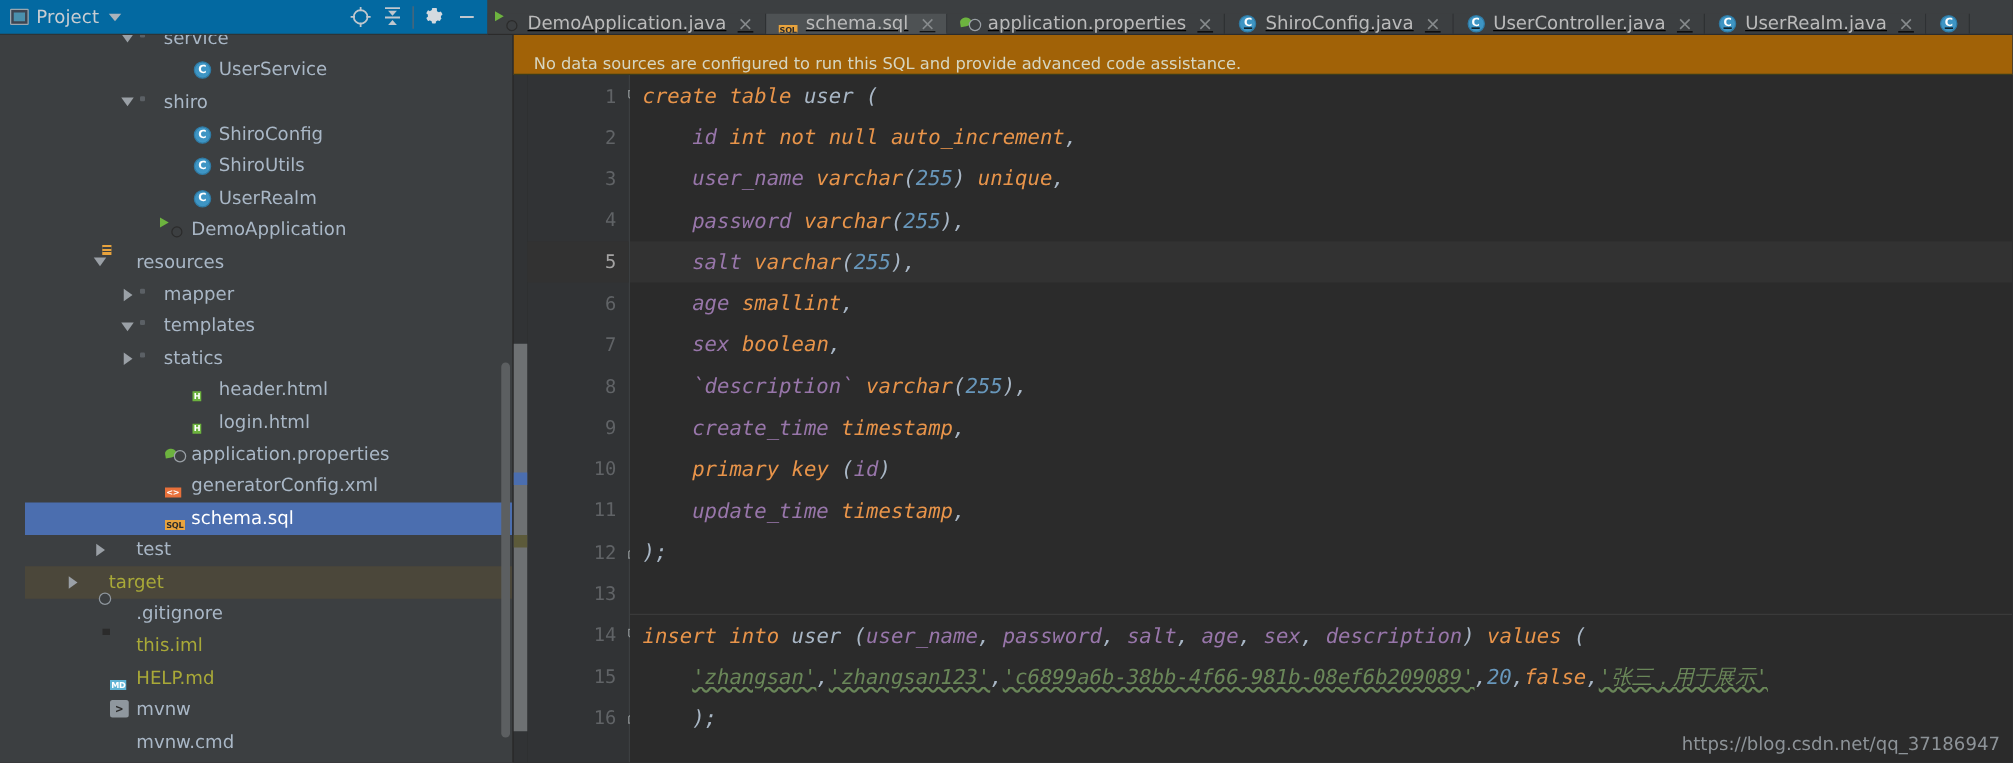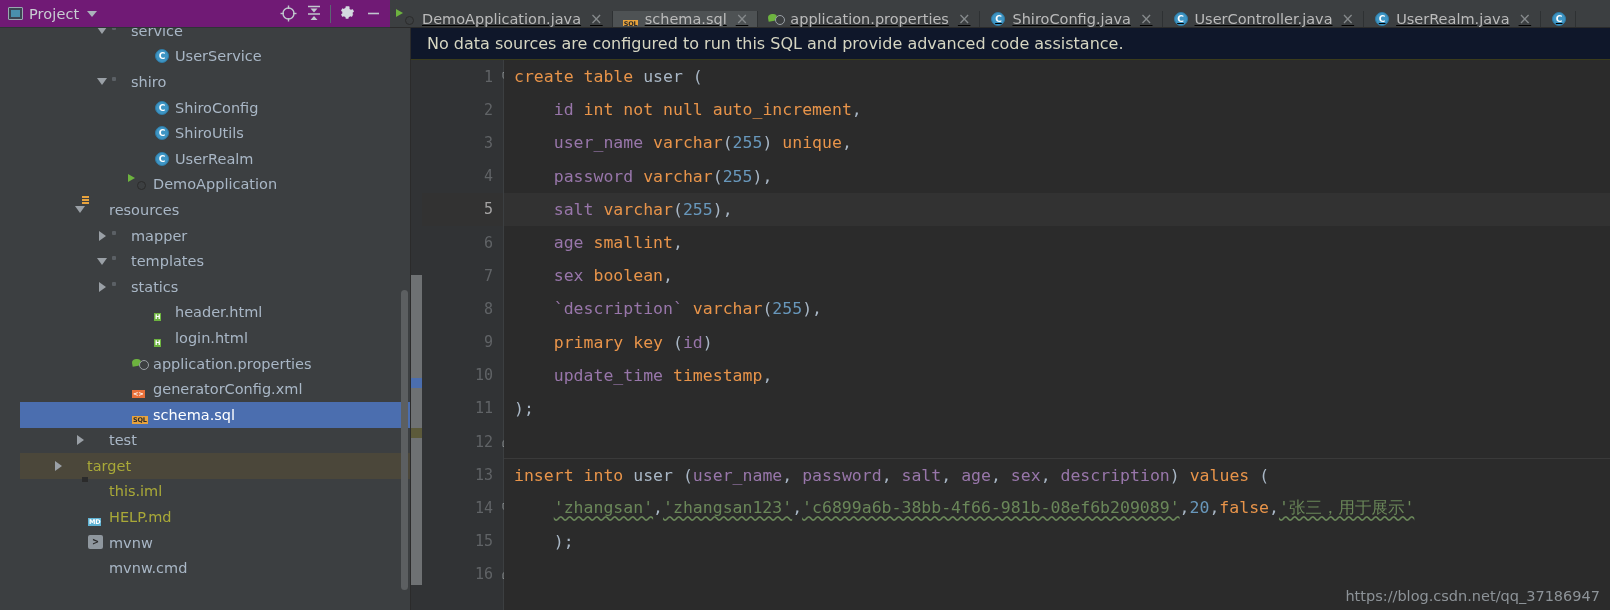--- a/index.html
+++ b/index.html
@@ -15,21 +15,21 @@
     width: 1610px; height: 610px;
     display: flex; flex-direction: column;
     background: #3c3f41;
   }
 
   
   .toprow { display: flex; height: 28px; flex: 0 0 28px; }
 
   .proj-toolbar {
     width: 390px; flex: 0 0 390px;
-    background: #701a75;
+    background: #0369a1;
     display: flex; align-items: center;
     padding: 0 4px;
     border-bottom: 1px solid #2e3436;
   }
   .proj-label-wrap { display: flex; align-items: center; gap: 6px; padding-left: 4px; }
   .proj-win-icon {
     width: 15px; height: 13px;
     border: 1px solid #9aa7b0;
     background: #3c4552;
     position: relative; border-radius: 1px;
@@ -198,24 +198,24 @@
   }
 
   
   .editor-area {
     flex: 1 1 auto; display: flex; flex-direction: column;
     background: #2b2b2b; min-width: 0; position: relative;
     border-left: 1px solid #2b2b2b;
   }
   .notify {
     height: 32px; flex: 0 0 32px;
-    background: #0f172a;
-    display: flex; align-items: center;
+    background: #a16207;
+    display: flex; align-items: flex-end;
     padding-left: 16px;
-    color: #d6d6c2; font-size: 16px;
+    color: #d6d6c2; font-size: 13px;
     border-bottom: 1px solid #3b3c1c;
   }
   .editor {
     flex: 1 1 auto; display: flex; position: relative; min-height: 0;
     background: #2b2b2b;
   }
   .left-stripe {
     width: 11px; flex: 0 0 11px; background: #313335; position: relative;
   }
   .ls-thumb { position: absolute; left: 0; width: 11px; background: #6e7173; }
@@ -248,20 +248,21 @@
   .code {
     flex: 1 1 auto; position: relative; overflow: hidden;
     background: #2b2b2b;
     font-family: "DejaVu Sans Mono", "Liberation Mono", monospace;
     font-size: 16.5px;
   }
   .cl {
     height: 33.2px; line-height: 33.2px;
     white-space: pre; padding-left: 10px;
     color: #a9b7c6;
+    font-style: italic;
   }
   .cl.cur { background: #323232; }
   .cl.sep { border-top: 1px solid #3a3a3a; }
   .k  { color: #e8944a; }   
   .id { color: #9876aa; }   
   .n  { color: #6897bb; }   
   .p  { color: #a9b7c6; }   
   .s  { color: #6a8759; }   
   .tbl{ color: #a9b7c6; }
   .sq { text-decoration: underline; text-decoration-style: wavy; text-decoration-color: #6a8759; text-underline-offset: 2px; }
@@ -508,20 +509,26 @@
             <span class="ico"><span class="ico-folder plain"></span></span>
             <span class="lbl lbl-gray">test</span>
           </div>
           <div class="row target-row">
             <span style="display:inline-block;width:30px"></span>
             <span class="arrow">
               <span class="arrow-r"></span>
             </span>
             <span class="ico"><span class="ico-folder orange"></span></span>
             <span class="lbl lbl-olive">target</span>
+          </div>
+          <div class="row">
+            <span style="display:inline-block;width:52px"></span>
+            <span class="arrow"></span>
+            <span class="ico"><span class="ico-git"><span class="pg"></span></span></span>
+            <span class="lbl lbl-gray">.gitignore</span>
           </div>
           <div class="row">
             <span style="display:inline-block;width:52px"></span>
             <span class="arrow"></span>
             <span class="ico"><span class="ico-iml"><span class="pg"></span></span></span>
             <span class="lbl lbl-olive">this.iml</span>
           </div>
           <div class="row">
             <span style="display:inline-block;width:52px"></span>
             <span class="arrow"></span>
@@ -640,20 +647,21 @@
         <div class="code" id="code">
           <div class="caret" style="left:10px;top:0;height:0;"></div>
         <div class="cl"><span class="k">create</span><span class="p"> </span><span class="k">table</span><span class="p"> </span><span class="tbl">user</span><span class="p"> (</span></div>
             <div class="cl"><span class="p">    </span><span class="id">id</span><span class="p"> </span><span class="k">int</span><span class="p"> </span><span class="k">not</span><span class="p"> </span><span class="k">null</span><span class="p"> </span><span class="k">auto_increment</span><span class="p">,</span></div>
             <div class="cl"><span class="p">    </span><span class="id">user_name</span><span class="p"> </span><span class="k">varchar</span><span class="p">(</span><span class="n">255</span><span class="p">) </span><span class="k">unique</span><span class="p">,</span></div>
             <div class="cl"><span class="p">    </span><span class="id">password</span><span class="p"> </span><span class="k">varchar</span><span class="p">(</span><span class="n">255</span><span class="p">),</span></div>
             <div class="cl cur"><span class="p">    </span><span class="id">salt</span><span class="p"> </span><span class="k">varchar</span><span class="p">(</span><span class="n">255</span><span class="p">),</span></div>
             <div class="cl"><span class="p">    </span><span class="id">age</span><span class="p"> </span><span class="k">smallint</span><span class="p">,</span></div>
             <div class="cl"><span class="p">    </span><span class="id">sex</span><span class="p"> </span><span class="k">boolean</span><span class="p">,</span></div>
             <div class="cl"><span class="p">    </span><span class="id">`description`</span><span class="p"> </span><span class="k">varchar</span><span class="p">(</span><span class="n">255</span><span class="p">),</span></div>
+            <div class="cl"><span class="p">    </span><span class="id">create_time</span><span class="p"> </span><span class="k">timestamp</span><span class="p">,</span></div>
             <div class="cl"><span class="p">    </span><span class="k">primary</span><span class="p"> </span><span class="k">key</span><span class="p"> (</span><span class="id">id</span><span class="p">)</span></div>
             <div class="cl"><span class="p">    </span><span class="id">update_time</span><span class="p"> </span><span class="k">timestamp</span><span class="p">,</span></div>
             <div class="cl"><span class="p">);</span></div>
             <div class="cl">&nbsp;</div>
             <div class="cl sep"><span class="k">insert</span><span class="p"> </span><span class="k">into</span><span class="p"> </span><span class="tbl">user</span><span class="p"> (</span><span class="id">user_name</span><span class="p">, </span><span class="id">password</span><span class="p">, </span><span class="id">salt</span><span class="p">, </span><span class="id">age</span><span class="p">, </span><span class="id">sex</span><span class="p">, </span><span class="id">description</span><span class="p">) </span><span class="k">values</span><span class="p"> (</span></div>
             <div class="cl"><span class="p">    </span><span class="s sq">'zhangsan'</span><span class="p">,</span><span class="s sq">'zhangsan123'</span><span class="p">,</span><span class="s sq">'c6899a6b-38bb-4f66-981b-08ef6b209089'</span><span class="p">,</span><span class="n">20</span><span class="p">,</span><span class="k">false</span><span class="p">,</span><span class="s sq">'张三，用于展示'</span></div>
             <div class="cl"><span class="p">    );</span></div>
           </div>
 
         <div class="watermark">https://blog.csdn.net/qq_37186947</div>

